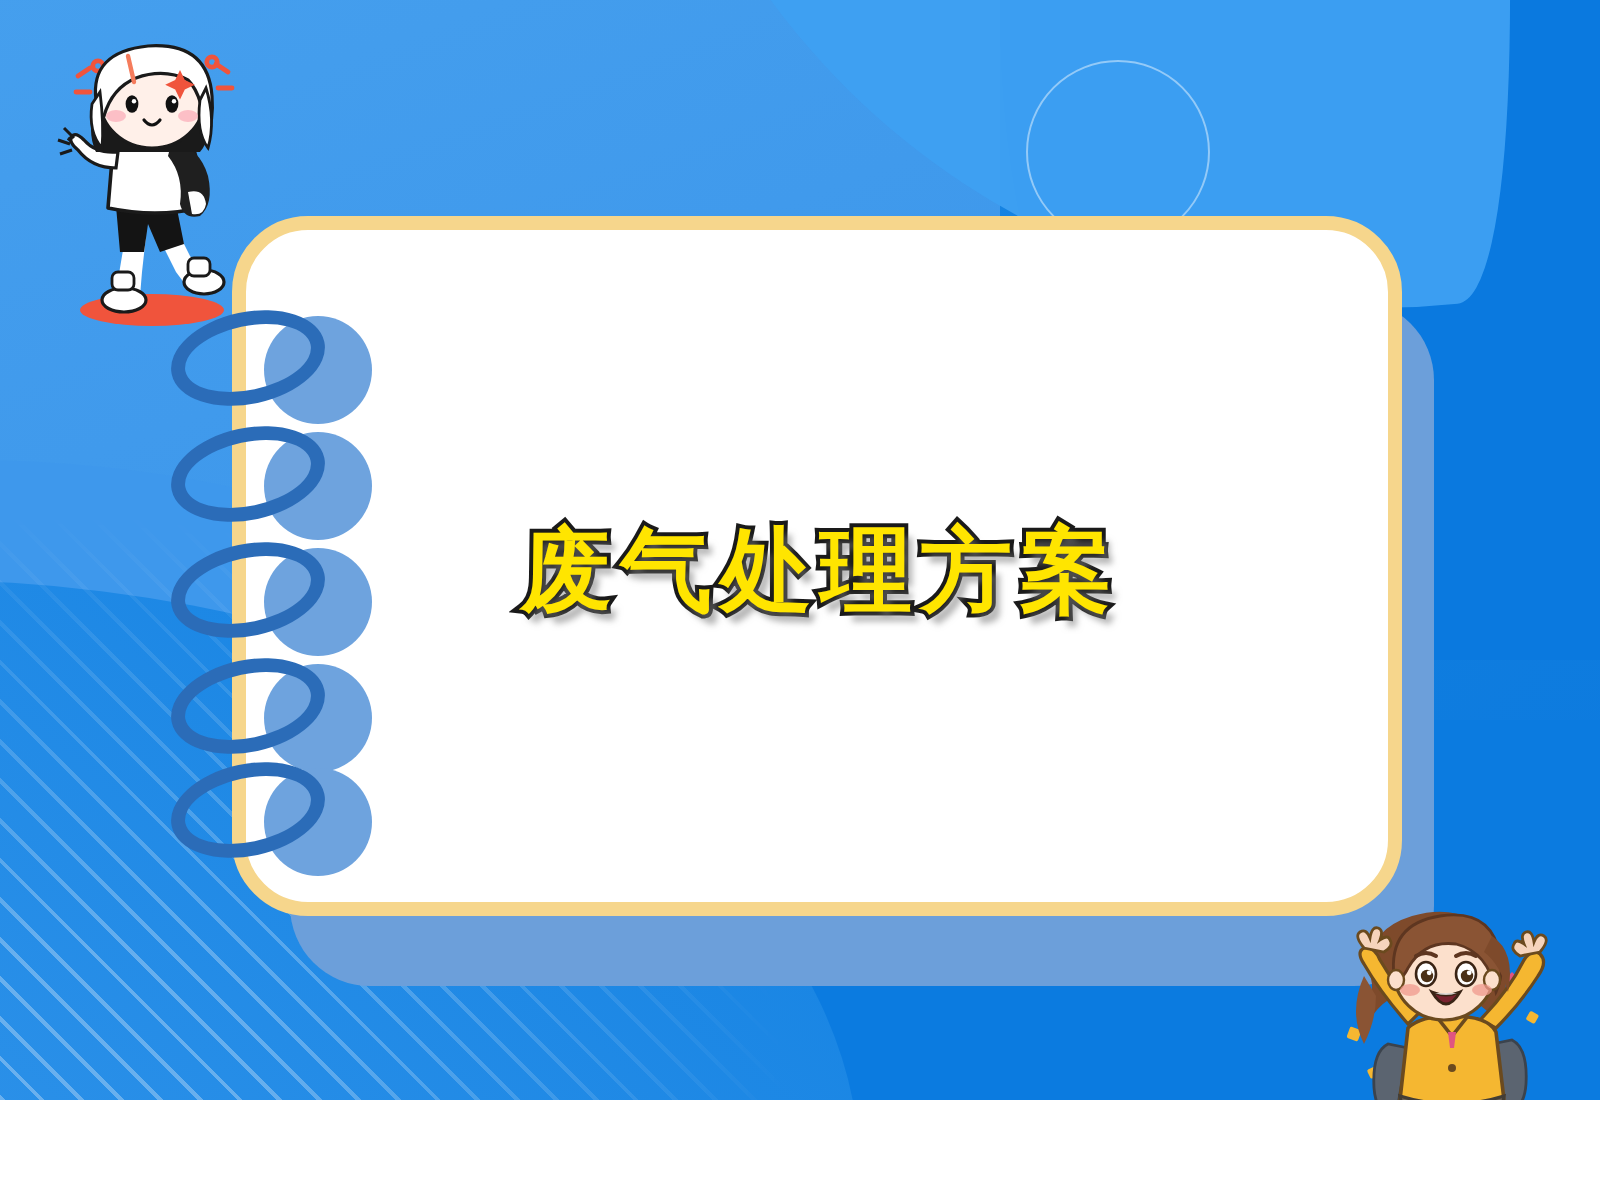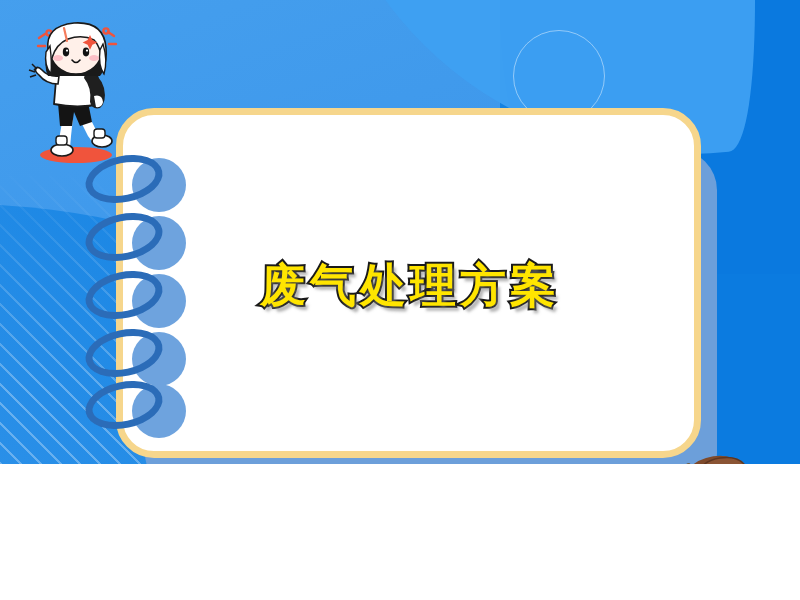--- a/index.html
+++ b/index.html
@@ -3,21 +3,21 @@
 <meta charset="utf-8">
 <style>
   html, body {
     margin: 0;
     padding: 0;
     background: #ffffff;
   }
   #slide {
     position: relative;
     width: 800px;
-    height: 464px;
+    height: 550px;
     overflow: hidden;
     font-family: "Liberation Sans", sans-serif;
     background: #1180E0;
   }
 
   
   .bg-base {
     position: absolute;
     inset: 0;
     background: linear-gradient(135deg, #2A8FE8 0%, #1180E0 55%, #0C79DE 100%);

